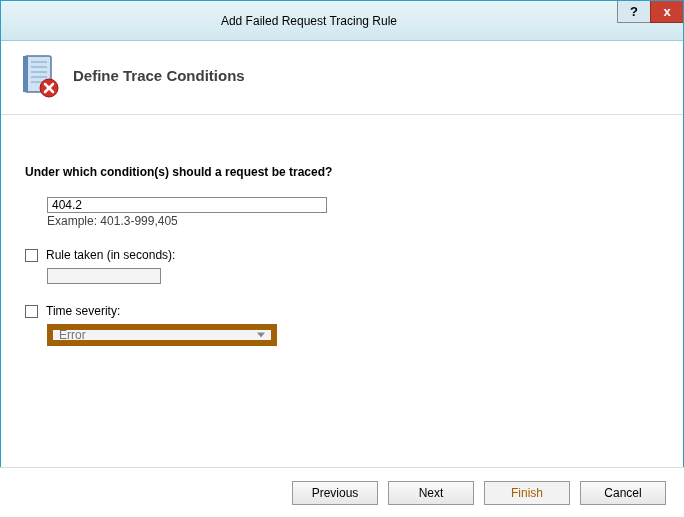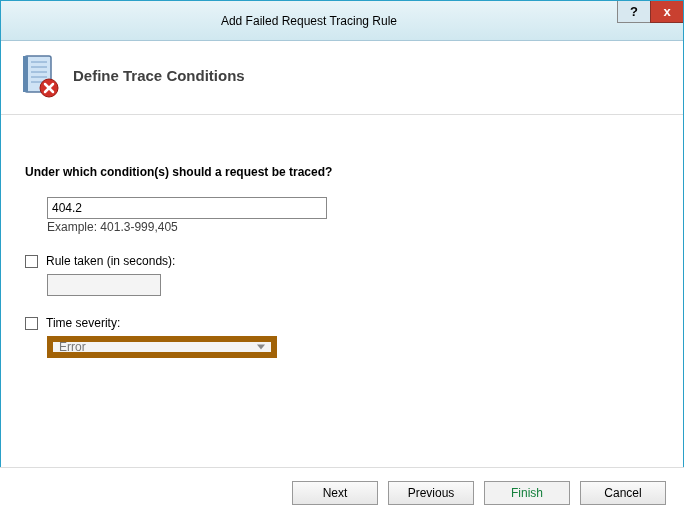--- a/index.html
+++ b/index.html
@@ -83,21 +83,21 @@
     content:"✓";
     color:#000;
     font-weight:bold;
     position:relative;
     top:-1px;
   }
   .field-label { font-size: 12px; }
   .text-input {
     margin-left: 22px;
     width: 280px;
-    height: 22px;
+    height: 16px;
     border: 1px solid #888;
     padding: 2px 4px;
     font-size: 12px;
     font-family: inherit;
   }
   .text-input.small { width: 114px; }
   .example {
     margin-left: 22px;
     margin-top: 1px;
     font-size: 12px;
@@ -143,21 +143,21 @@
     width: 86px;
     height: 24px;
     border: 1px solid #999;
     background: linear-gradient(#fafafa,#e7e7e7);
     font-size: 12px;
     font-family: inherit;
     text-align: center;
     line-height: 22px;
     color:#000;
   }
-  .btn.disabled { color: #15803d; background:#f2f2f2;}
+  .btn.disabled { color: #a16207; background:#f2f2f2;}
   .input-disabled { background:#f4f4f4; color:#888;}
 </style>
 </head>
 <body>
 
 <div class="titlebar">
   <div class="titlebar-title">Add Failed Request Tracing Rule</div>
   <div class="titlebar-buttons">
     <div class="titlebar-btn help-btn">?</div>
     <div class="titlebar-btn close-btn">x</div>
@@ -204,17 +204,17 @@
       <span class="field-label">Time severity:</span>
     </div>
     <div class="select">
       <span>Error</span>
       <span class="select-arrow"></span>
     </div>
   </div>
 </div>
 
 <div class="footer">
+  <div class="btn">Previous</div>
   <div class="btn">Next</div>
-  <div class="btn">Previous</div>
   <div class="btn disabled">Finish</div>
   <div class="btn">Cancel</div>
 </div>
 
 </body></html>

